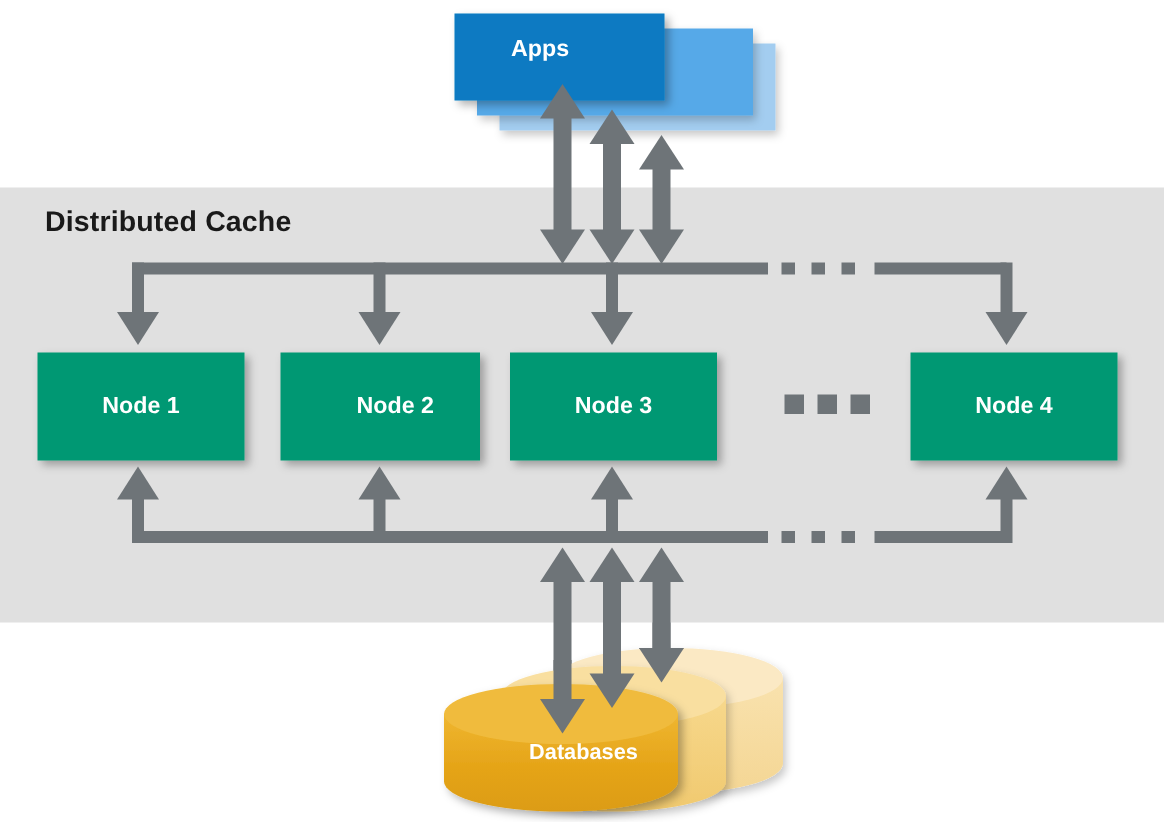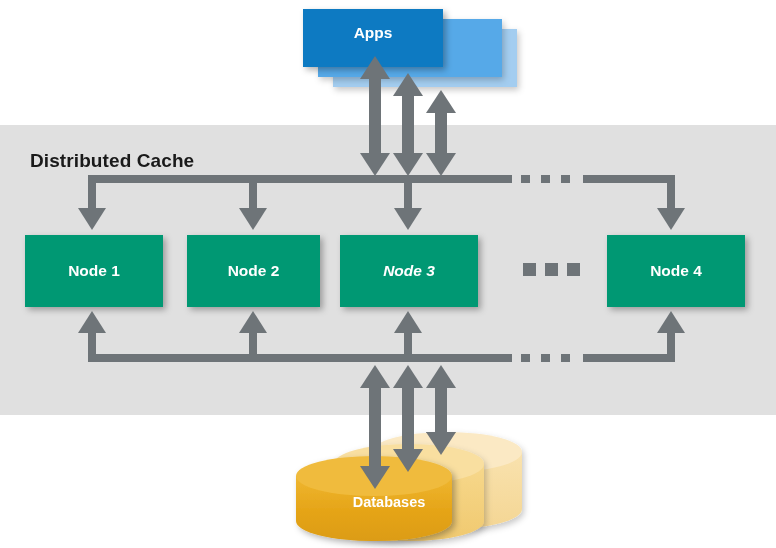--- a/index.html
+++ b/index.html
@@ -21,33 +21,32 @@
     position:absolute;
     font-weight:bold;
     white-space:nowrap;
     pointer-events:none;
   }
   .band-title{
     left:30px; top:138px;
     font-size:19px;
     color:#1a1a1a;
     letter-spacing:.1px;
-    margin-top:12px;
   }
   .node-lbl{
     font-size:15.5px;
     color:#ffffff;
     text-align:center;
     display:flex;
     align-items:center;
     justify-content:center;
     height:72px;
   }
   .apps-lbl{
-    left:303px; top:24px;
+    left:290px; top:24px;
     width:140px;
     text-align:center;
     font-size:15.5px;
     color:#ffffff;
   }
   .db-lbl{
     left:296px; top:494px;
     width:186px;
     text-align:center;
     font-size:14.5px;
@@ -227,21 +226,21 @@
       <polygon points="441,455 456,432 426,432"></polygon>
     </g>
   </svg>
 
   <div class="lbl band-title">Distributed Cache</div>
 
   <div class="lbl apps-lbl">Apps</div>
 
   <div class="lbl node-lbl" style="left:25px;top:235px;width:138px;text-align:center;">Node 1</div>
 
-  <div class="lbl node-lbl" style="left:187px;top:235px;width:133px;">Node 2</div>
-
-  <div class="lbl node-lbl" style="left:340px;top:235px;width:138px;font-style:italic;">Node 3</div>
+  <div class="lbl node-lbl" style="left:187px;top:235px;width:153px;">Node 2</div>
+
+  <div class="lbl node-lbl" style="left:340px;top:235px;width:138px;">Node 3</div>
 
   <div class="lbl node-lbl" style="left:607px;top:235px;width:138px;">Node 4</div>
 
   <div class="lbl db-lbl">Databases</div>
 
 </div>
 
 </body></html>

